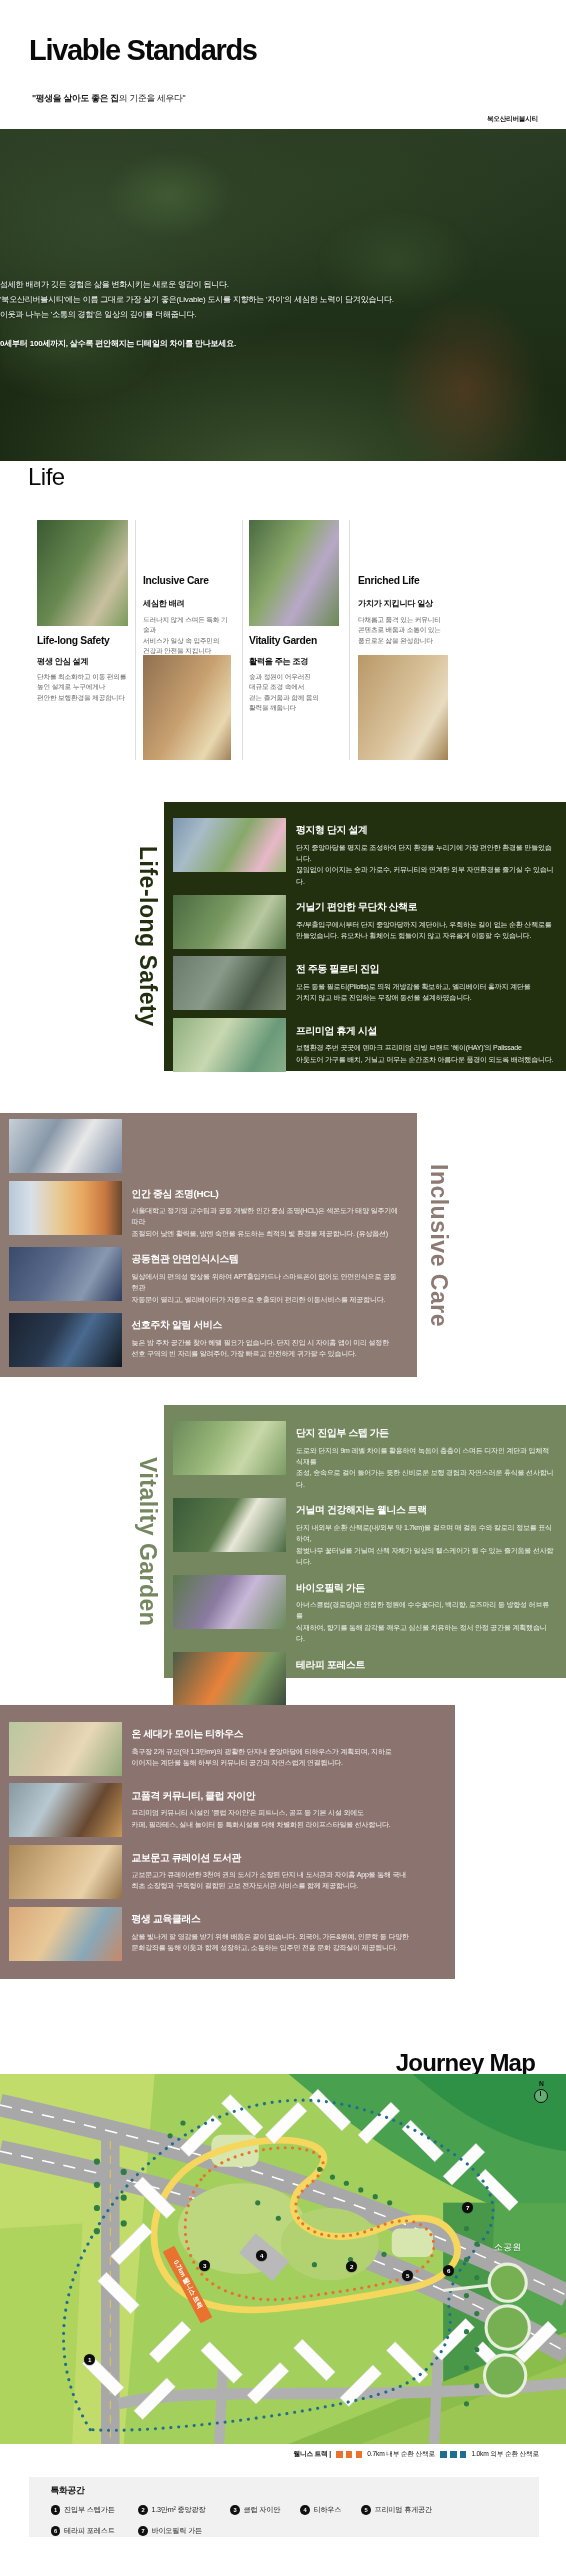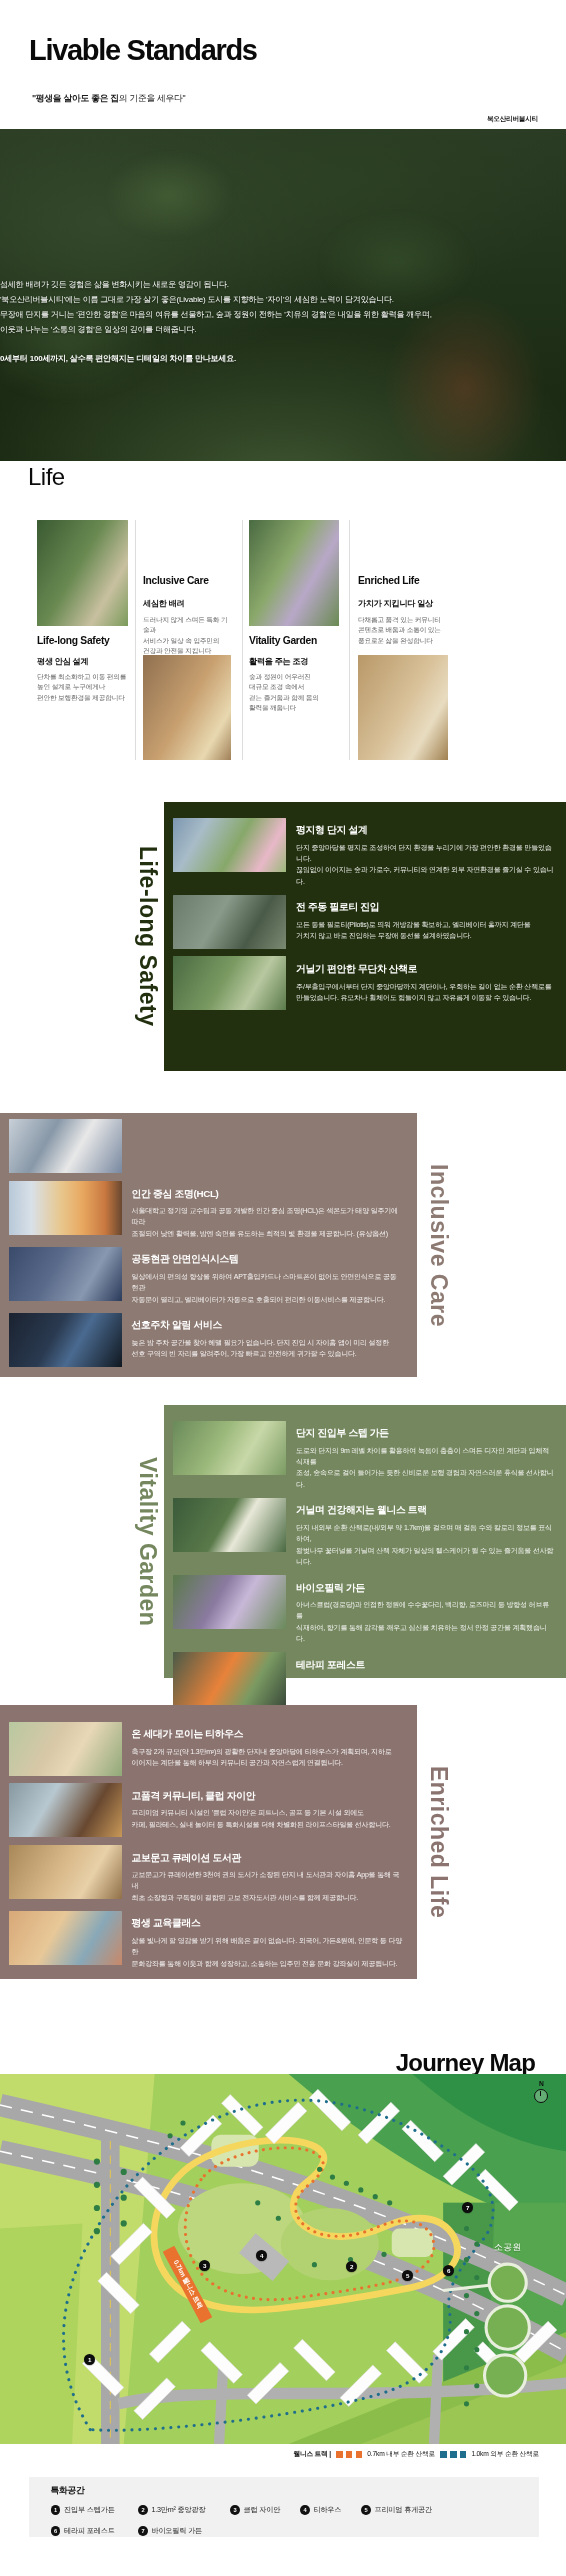--- a/index.html
+++ b/index.html
@@ -46,21 +46,21 @@
   .ci0{background:linear-gradient(120deg,#3a5a32,#6a8a52 45%,#c8c0a0 75%,#7a9a5a);}
   .ci1{background:linear-gradient(120deg,#907050,#c8a070 50%,#e8d8b0 80%,#a08058);}
   .ci2{background:linear-gradient(120deg,#4a6a42,#8aa86a 40%,#b8a8c8 65%,#6a8a52);}
   .ci3{background:linear-gradient(120deg,#b89868,#d8c098 50%,#e8dcc0 75%,#a08050);}
 
   
   .sec{position:absolute;box-sizing:border-box;}
   .sec0{top:802px;left:164px;width:402px;height:269px;background:#22300f;padding:15.5px 12.4px 0 9.3px;}
   .sec1{top:1113px;left:0;width:417px;height:264px;background:#8d7a73;padding:6.2px 12.4px 0 8.8px;}
   .sec2{top:1405px;left:164px;width:402px;height:273px;background:#75875f;padding:15.5px 12.4px 0 9.3px;}
-  .sec3{top:1705px;left:0;width:417px;height:274px;background:#8b7470;padding:16.5px 12.4px 0 8.8px;}
+  .sec3{top:1705px;left:0;width:455px;height:274px;background:#8b7470;padding:16.5px 12.4px 0 8.8px;}
   .vlabel{position:absolute;width:31px;writing-mode:vertical-rl;text-align:center;font-size:23px;font-weight:700;letter-spacing:0.5px;white-space:nowrap;}
   .vl0{top:802px;height:269px;left:130px;color:#22300f;}
   .vl1{top:1113px;height:264px;left:421px;color:#8d7a73;}
   .vl2{top:1405px;height:273px;left:130px;color:#75875f;}
   .vl3{top:1705px;height:274px;left:421px;color:#8b7470;}
   .fitem{display:flex;margin-bottom:7.7px;}
   .thumb{width:113px;height:54px;flex:none;margin-right:9.8px;border-radius:0.5px;}
   .itext{padding-top:6.7px;min-width:0;}
   .it{font-size:9.8px;font-weight:700;color:#fff;letter-spacing:-0.3px;}
   .id{margin-top:4.6px;font-size:7px;line-height:11.3px;color:rgba(255,255,255,.93);letter-spacing:-0.2px;white-space:pre-line;}
@@ -114,21 +114,20 @@
 <div class="page">
 
   <div class="h-title">Livable Standards</div>
   <div class="h-sub"><span class="b">"평생을 살아도 좋은 집</span><span>의 기준을 세우다"</span></div>
   <div class="h-brand">북오산리버블시티</div>
 
   <div class="hero">
     <div class="hero-text">
       <div>섬세한 배려가 깃든 경험은 삶을 변화시키는 새로운 영감이 됩니다.</div>
       <div>'북오산리버블시티'에는 이름 그대로 가장 살기 좋은(Livable) 도시를 지향하는 '자이'의 세심한 노력이 담겨있습니다.</div>
-      <div>무장애 단지를 거니는 '편안한 경험'은 마음의 여유를 선물하고, 숲과 정원이 전하는 '치유의 경험'은 내일을 위한 활력을 깨우며,</div>
       <div>이웃과 나누는 '소통의 경험'은 일상의 깊이를 더해줍니다.</div>
       <div class="hero-tag">0세부터 100세까지, 살수록 편안해지는 디테일의 차이를 만나보세요.</div>
     </div>
   </div>
 
   <div class="life-h">Life</div>
   <div class="vdiv" style="left:135px;"></div>
   <div class="vdiv" style="left:242px;"></div>
   <div class="vdiv" style="left:349px;"></div>
 
@@ -170,33 +169,41 @@
   <div class="sec sec0">
     <div class="fitem">
       <div class="thumb s0i0"></div>
       <div class="itext">
           <div class="it">평지형 단지 설계</div>
           <div class="id">단지 중앙마당을 평지로 조성하여 단지 환경을 누리기에 가장 편안한 환경을 만들었습니다.
 끊임없이 이어지는 숲과 가로수, 커뮤니티와 연계한 외부 자연환경을 즐기실 수 있습니다.</div>
         </div>
     </div>
     <div class="fitem">
+      <div class="thumb s0i2"></div>
+      <div class="itext">
+          <div class="it">거닐기 편안한 무단차 산책로</div>
+          <div class="id">주/부출입구에서부터 단지 중앙마당까지 계단이나, 우회하는 길이 없는 순환 산책로를
+만들었습니다. 유모차나 휠체어도 힘들이지 않고 자유롭게 이동할 수 있습니다.</div>
+        </div>
+    </div>
+    <div class="fitem">
       <div class="thumb s0i1"></div>
       <div class="itext">
           <div class="it">전 주동 필로티 진입</div>
           <div class="id">모든 동을 필로티(Pilotis)로 띄워 개방감을 확보하고, 엘리베이터 홀까지 계단을
 거치지 않고 바로 진입하는 무장애 동선을 설계하였습니다.</div>
         </div>
     </div>
     <div class="fitem">
-      <div class="thumb s0i2"></div>
-      <div class="itext">
-          <div class="it">거닐기 편안한 무단차 산책로</div>
-          <div class="id">주/부출입구에서부터 단지 중앙마당까지 계단이나, 우회하는 길이 없는 순환 산책로를
-만들었습니다. 유모차나 휠체어도 힘들이지 않고 자유롭게 이동할 수 있습니다.</div>
+      <div class="thumb s0i3"></div>
+      <div class="itext">
+          <div class="it">프리미엄 휴게 시설</div>
+          <div class="id">보행환경 주변 곳곳에 덴마크 프리미엄 리빙 브랜드 '헤이(HAY)'의 Palissade
+아웃도어 가구를 배치, 거닐고 머무는 순간조차 아름다운 풍경이 되도록 배려했습니다.</div>
         </div>
     </div>
   </div>
 
   <div class="sec sec1">
     <div class="fitem">
       <div class="thumb s1i0"></div>
     </div>
     <div class="fitem">
       <div class="thumb s1i1"></div>

